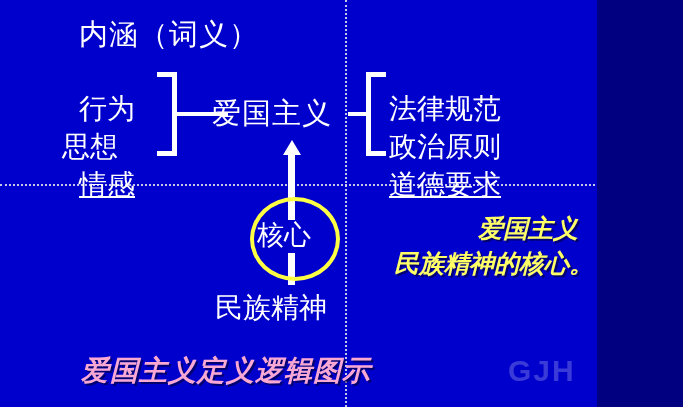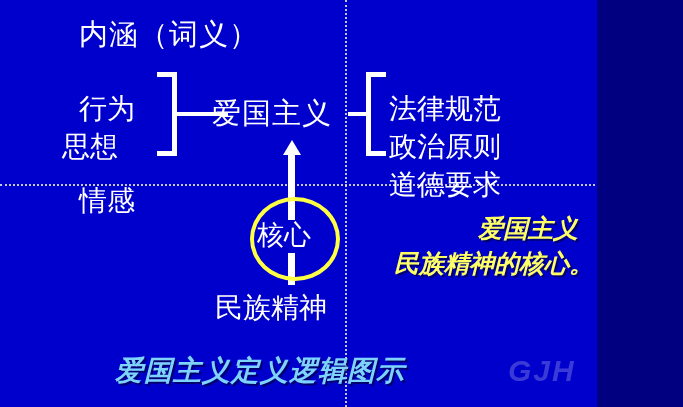--- a/index.html
+++ b/index.html
@@ -71,34 +71,32 @@
     font-style: italic;
     font-weight: bold;
     white-space: nowrap;
     line-height: 1.12;
     font-size: 25px;
     text-shadow: 2px 2px 0px rgba(0,0,40,0.55);
     font-family: "DejaVu Sans", "Liberation Sans", sans-serif;
   }
   .title-yellow {
     position: absolute;
-    color: #7dd3fc;
+    color: #f9a8d4;
     font-style: italic;
     font-weight: bold;
     white-space: nowrap;
     font-size: 28px;
     letter-spacing: 1px;
     text-shadow: 2px 2px 0px rgba(0,0,50,0.6);
     font-family: "DejaVu Sans", "Liberation Sans", sans-serif;
-    margin-left: 34px;
   }
   .watermark {
     position: absolute;
     color: #3a3ad8;
-    font-style: italic;
     font-weight: bold;
     font-size: 30px;
     letter-spacing: 2px;
     white-space: nowrap;
     font-family: "Liberation Sans", sans-serif;
   }
 
   
   .bar {
     position: absolute;
@@ -132,37 +130,37 @@
 
 <div id="slide">
 
   <div class="guide-h" style="top:184px;"></div>
   <div class="guide-v" style="left:345px;"></div>
 
   <div class="cn hdr" style="left:79px; top:20px;">内涵（词义）</div>
 
   <div class="cn leaf" style="left:79px; top:62px;">行为</div>
   <div class="cn leaf" style="left:62px; top:100px;">思想</div>
-  <div class="cn leaf" style="left:79px; top:154px;">情感</div>
+  <div class="cn leaf" style="left:79px; top:138px;text-decoration:underline;">情感</div>
 
   <div class="bar" style="left:157px; top:72px;  width:20px; height:5px;"></div>
   <div class="bar" style="left:172px; top:72px;  width:5px;  height:84px;"></div>
   <div class="bar" style="left:157px; top:151px; width:20px; height:5px;"></div>
   <div class="bar" style="left:172px; top:112px; width:56px; height:4px;"></div>
 
   <div class="cn center-term" style="left:212px; top:99px;">爱国主义</div>
 
   <div class="bar" style="left:348px; top:112px; width:22px; height:4px;"></div>
   <div class="bar" style="left:366px; top:72px;  width:5px;  height:84px;"></div>
   <div class="bar" style="left:366px; top:72px;  width:20px; height:5px;"></div>
   <div class="bar" style="left:366px; top:151px; width:20px; height:5px;"></div>
 
   <div class="cn leaf" style="left:389px; top:62px;">法律规范</div>
   <div class="cn leaf" style="left:389px; top:100px;">政治原则</div>
-  <div class="cn leaf" style="left:389px; top:138px;">道德要求</div>
+  <div class="cn leaf" style="left:389px; top:138px;text-decoration:underline;">道德要求</div>
 
   <div class="arrow-head" style="left:283px; top:140px;"></div>
   <div class="arrow-shaft" style="left:288px; top:154px; width:7px; height:48px;"></div>
 
   <div class="arrow-shaft" style="left:288px; top:196px; width:7px; height:24px;"></div>
   <div class="arrow-shaft" style="left:288px; top:253px; width:7px; height:32px;"></div>
 
   <div class="core-ellipse" style="left:250px; top:197px; width:82px; height:76px;"></div>
   <div class="cn core-label" style="left:257px; top:221px;">核心</div>
 

